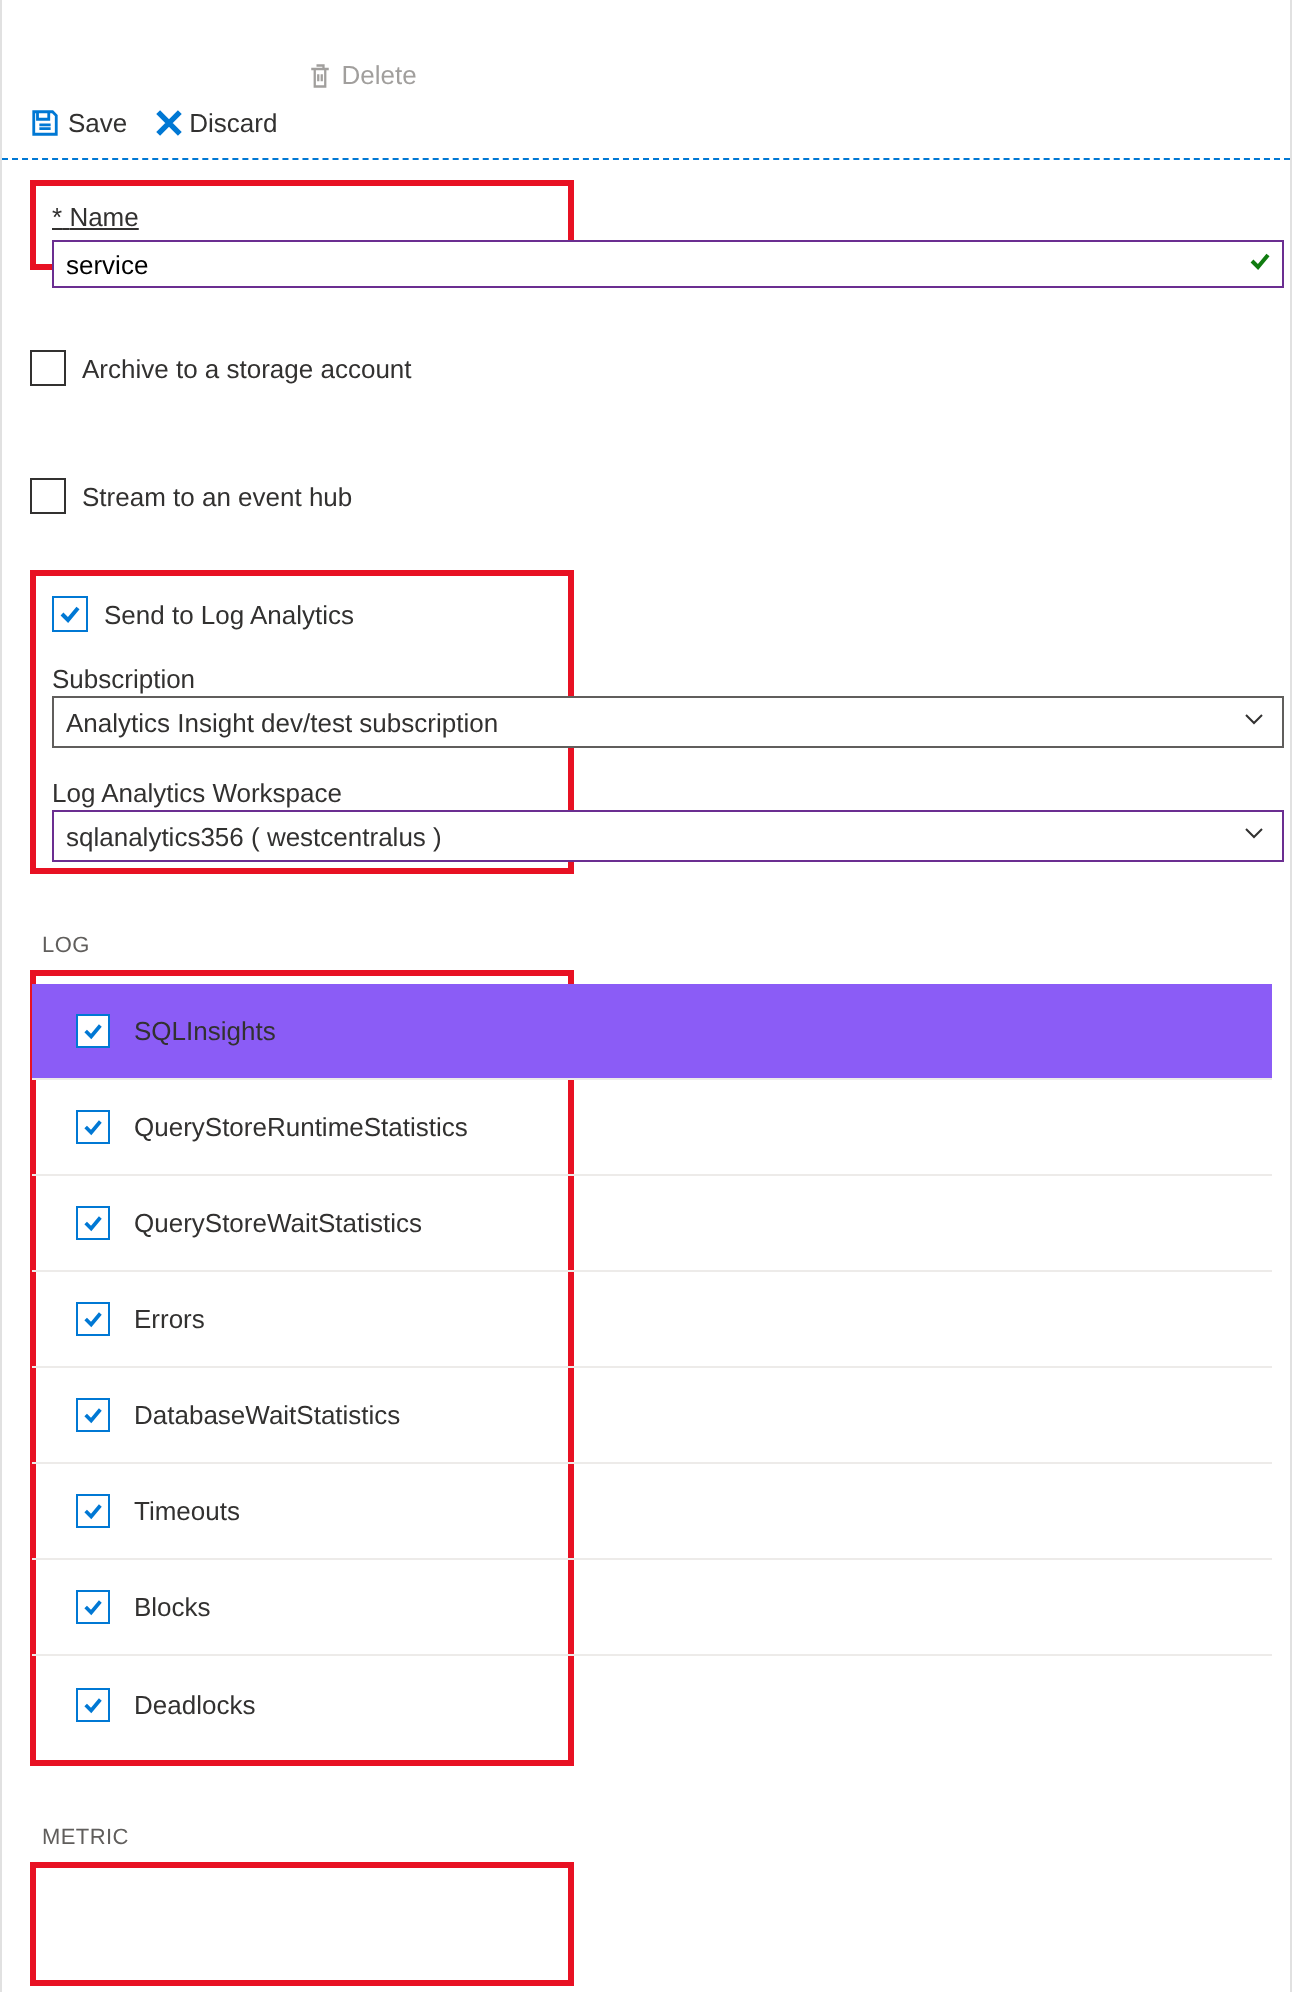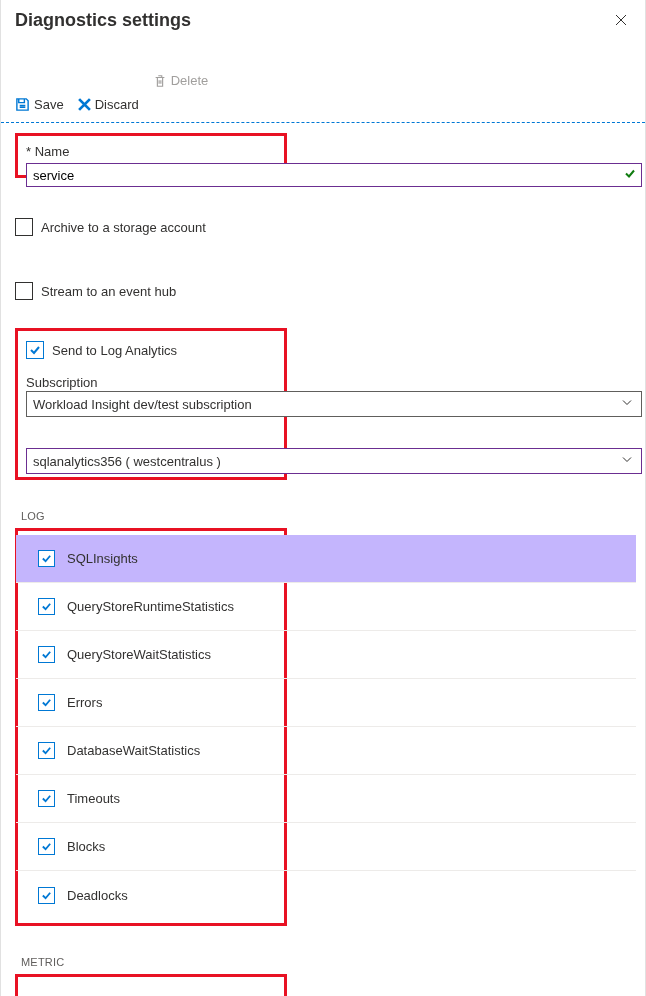--- a/index.html
+++ b/index.html
@@ -54,20 +54,21 @@
     .tb-icon { display: inline-flex; }
     .content {
       padding: 10px 14px 4px 14px;
     }
     .redbox {
       border: 3px solid #e81123;
     }
     .fieldset1 {
       padding: 8px 0 12px 8px;
       margin-bottom: 0;
+      text-decoration: underline;
     }
     .label-row {
       font-size: 13px;
       margin-bottom: 4px;
       color: #323130;
     }
     .required {
       color: #323130;
     }
     .text-input {
@@ -164,21 +165,21 @@
     }
     .list-row {
       display: flex;
       align-items: center;
       gap: 12px;
       height: 48px;
       padding: 0 22px;
       border-bottom: 1px solid #edebe9;
     }
     .list-row.highlight {
-      background: #c4b5fd;
+      background: #8b5cf6;
     }
     .list-row:last-child {
       border-bottom: none;
     }
     .list-cb {
       width: 17px;
       height: 17px;
       border: 1px solid #0078d4;
       display: inline-flex;
       align-items: center;
@@ -194,28 +195,20 @@
     }
     svg.check path {
       stroke-width: 2;
       fill: none;
     }
   </style>
 </head>
 <body>
 
 <div class="panel">
-  <div class="header">
-    <h1>Diagnostics settings</h1>
-    <span class="close-x">
-      <svg width="12" height="12" viewBox="0 0 12 12">
-          <path d="M1 1 L11 11 M11 1 L1 11" stroke="#323130" stroke-width="1"></path>
-        </svg>
-    </span>
-  </div>
 
   <div class="toolbar">
     <div class="tb-btn black">
       <span class="tb-icon">
         <svg width="15" height="15" viewBox="0 0 16 16">
             <path d="M2 2 H12 L14 4 V14 H2 Z M4 2 V6 H10 V2 M5 9 H11 M5 11 H11" stroke="#0078d4" stroke-width="1.5" fill="none"></path>
           </svg>
       </span>
       <span>Save</span>
     </div>
@@ -279,25 +272,26 @@
         <div class="cb-row" style="margin:2px 0 16px 0;">
           <span class="cb-box checked">
             <svg class="check" width="12" height="12" viewBox="0 0 12 12">
                 <path d="M2 6 L5 9 L10 3" stroke="#0078d4"></path>
               </svg>
           </span>
           <span class="cb-label">Send to Log Analytics</span>
         </div>
         <div class="sub-label">Subscription</div>
         <div style="height:26px;"></div>
+        <div class="sub-label" style="margin-top:14px;">Log Analytics Workspace</div>
       </div>
 
       <div class="select-row-wrap" style="position:absolute; left:11px; top:63px;">
         <div class="select-box">
-          <span>Workload Insight dev/test subscription</span>
+          <span>Analytics Insight dev/test subscription</span>
           <span class="select-chevron">
             <svg width="12" height="12" viewBox="0 0 12 12">
                 <path d="M2 4 L6 8 L10 4" stroke="#323130" stroke-width="1" fill="none"></path>
               </svg>
           </span>
         </div>
       </div>
 
       <div class="select-row-wrap" style="position:absolute; left:11px; top:120px;">
         <div class="select-box purple">

